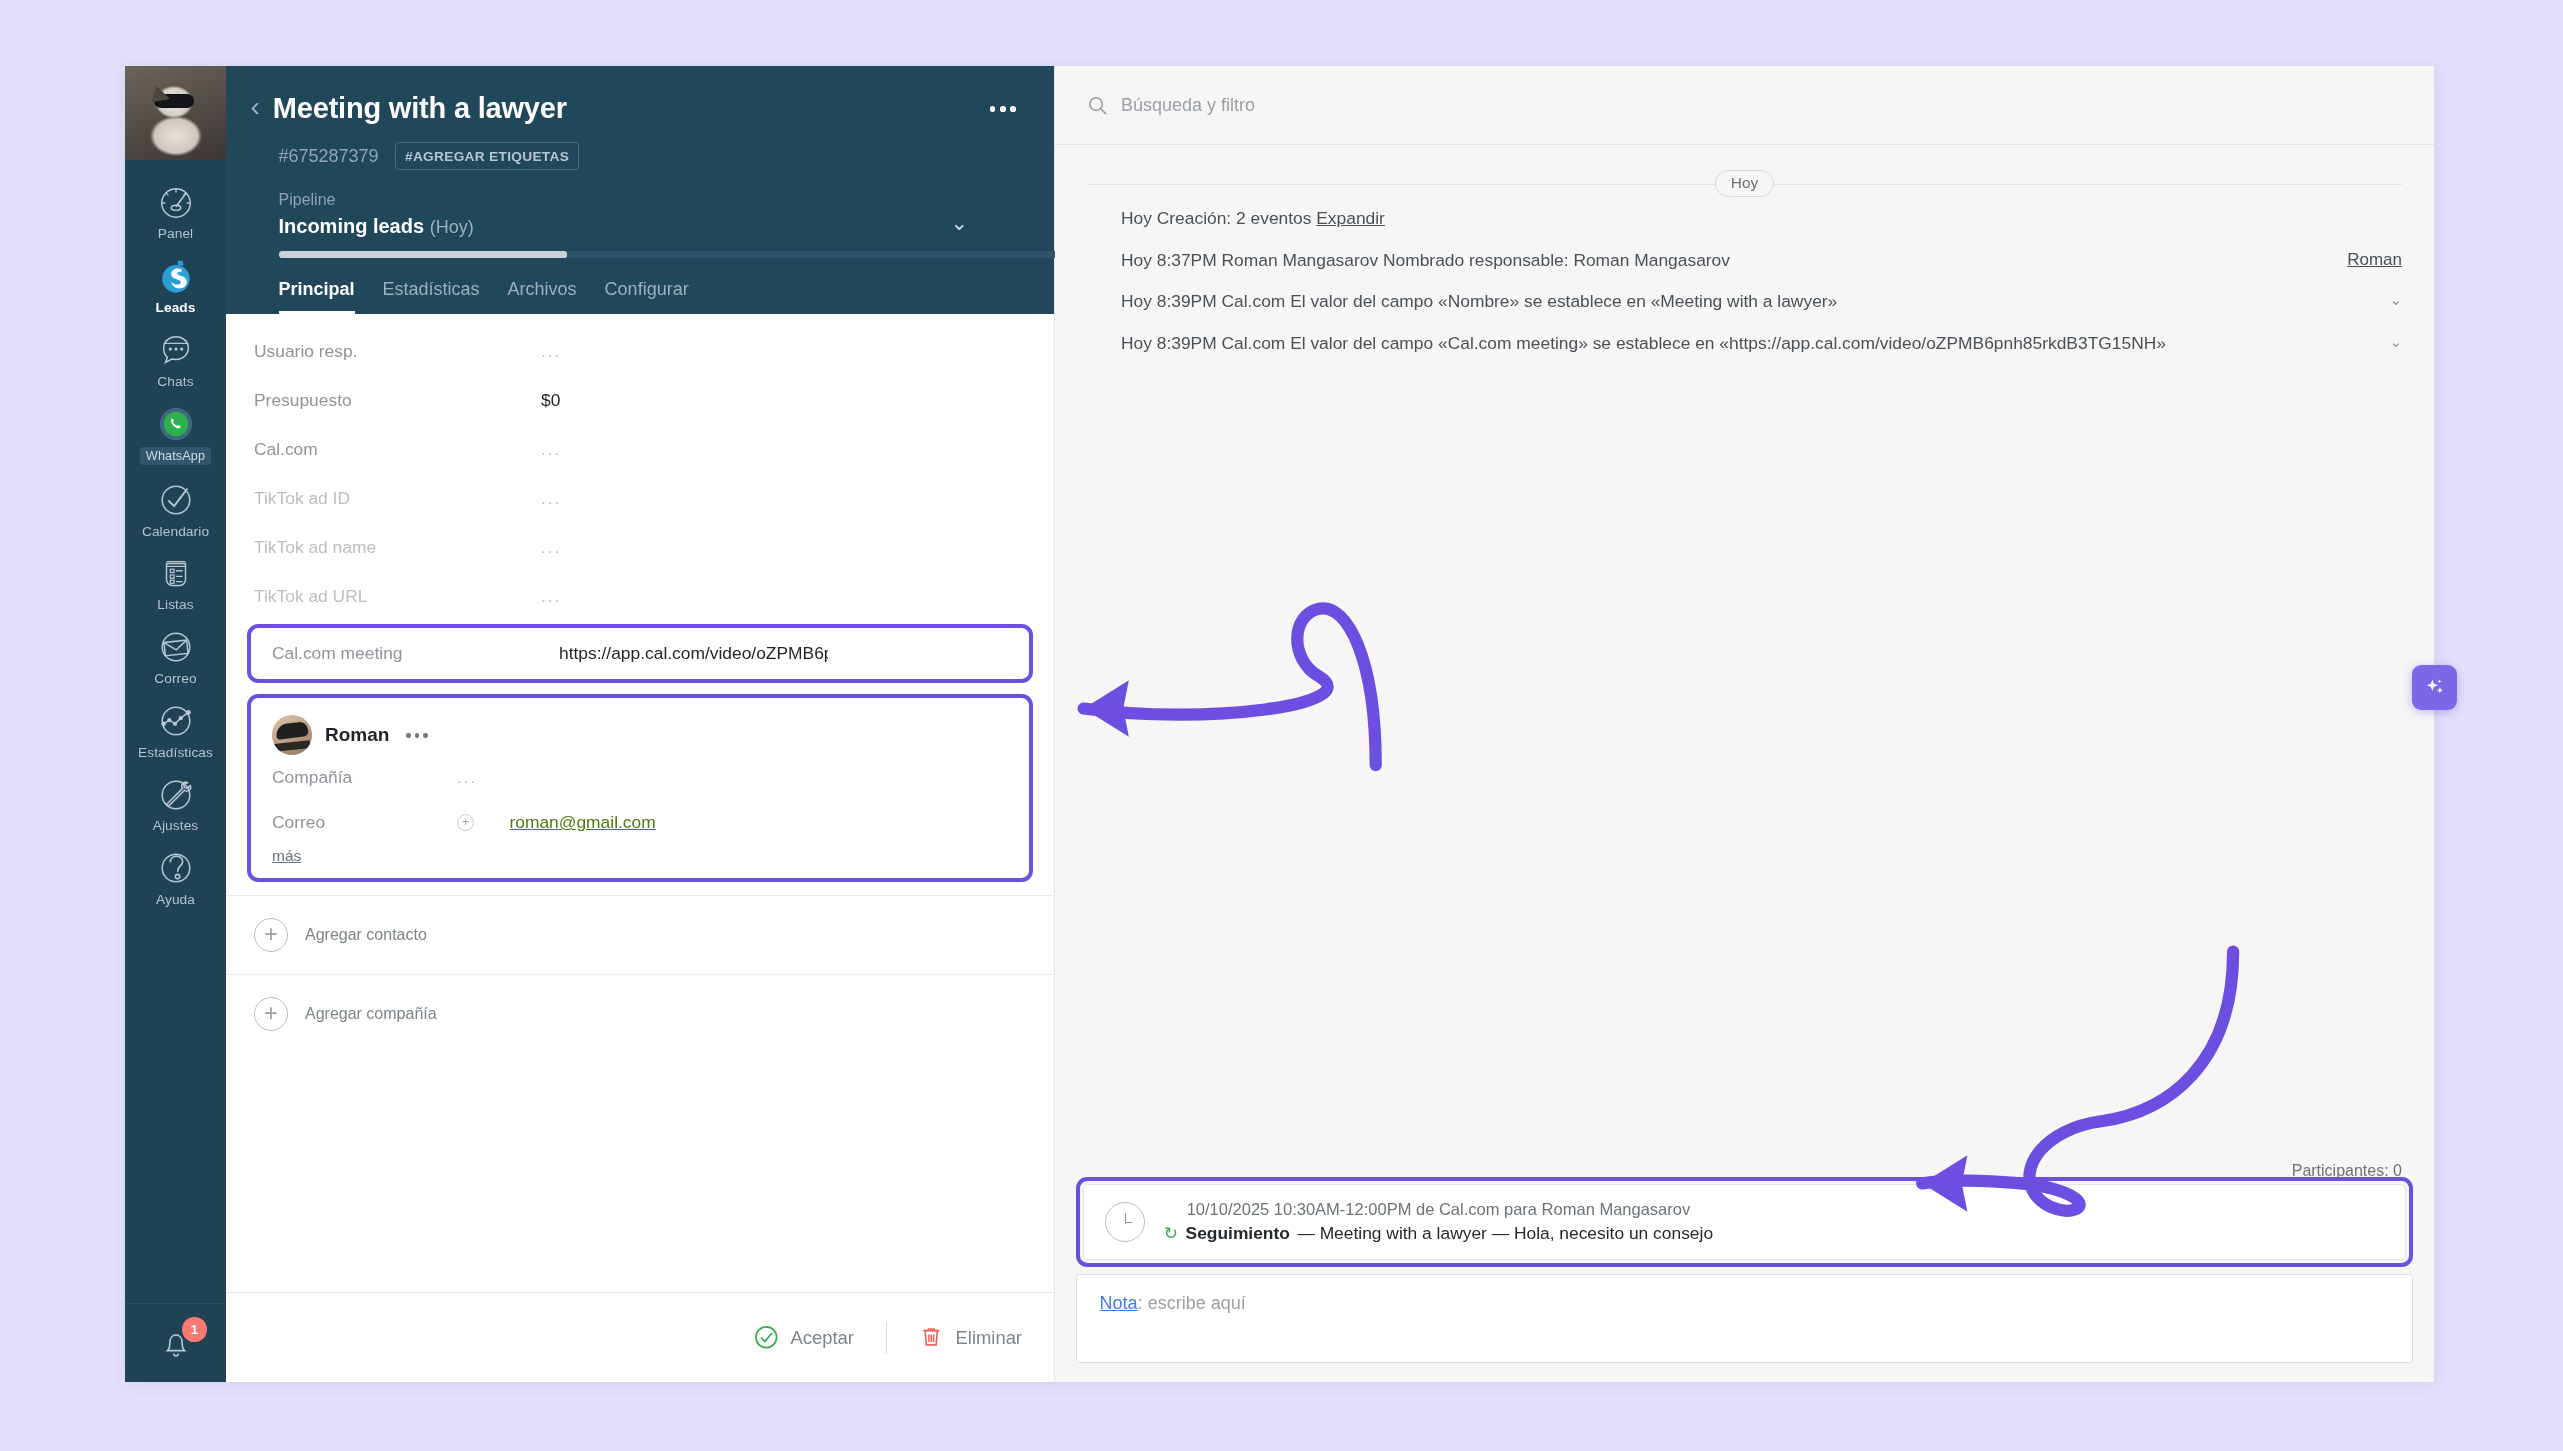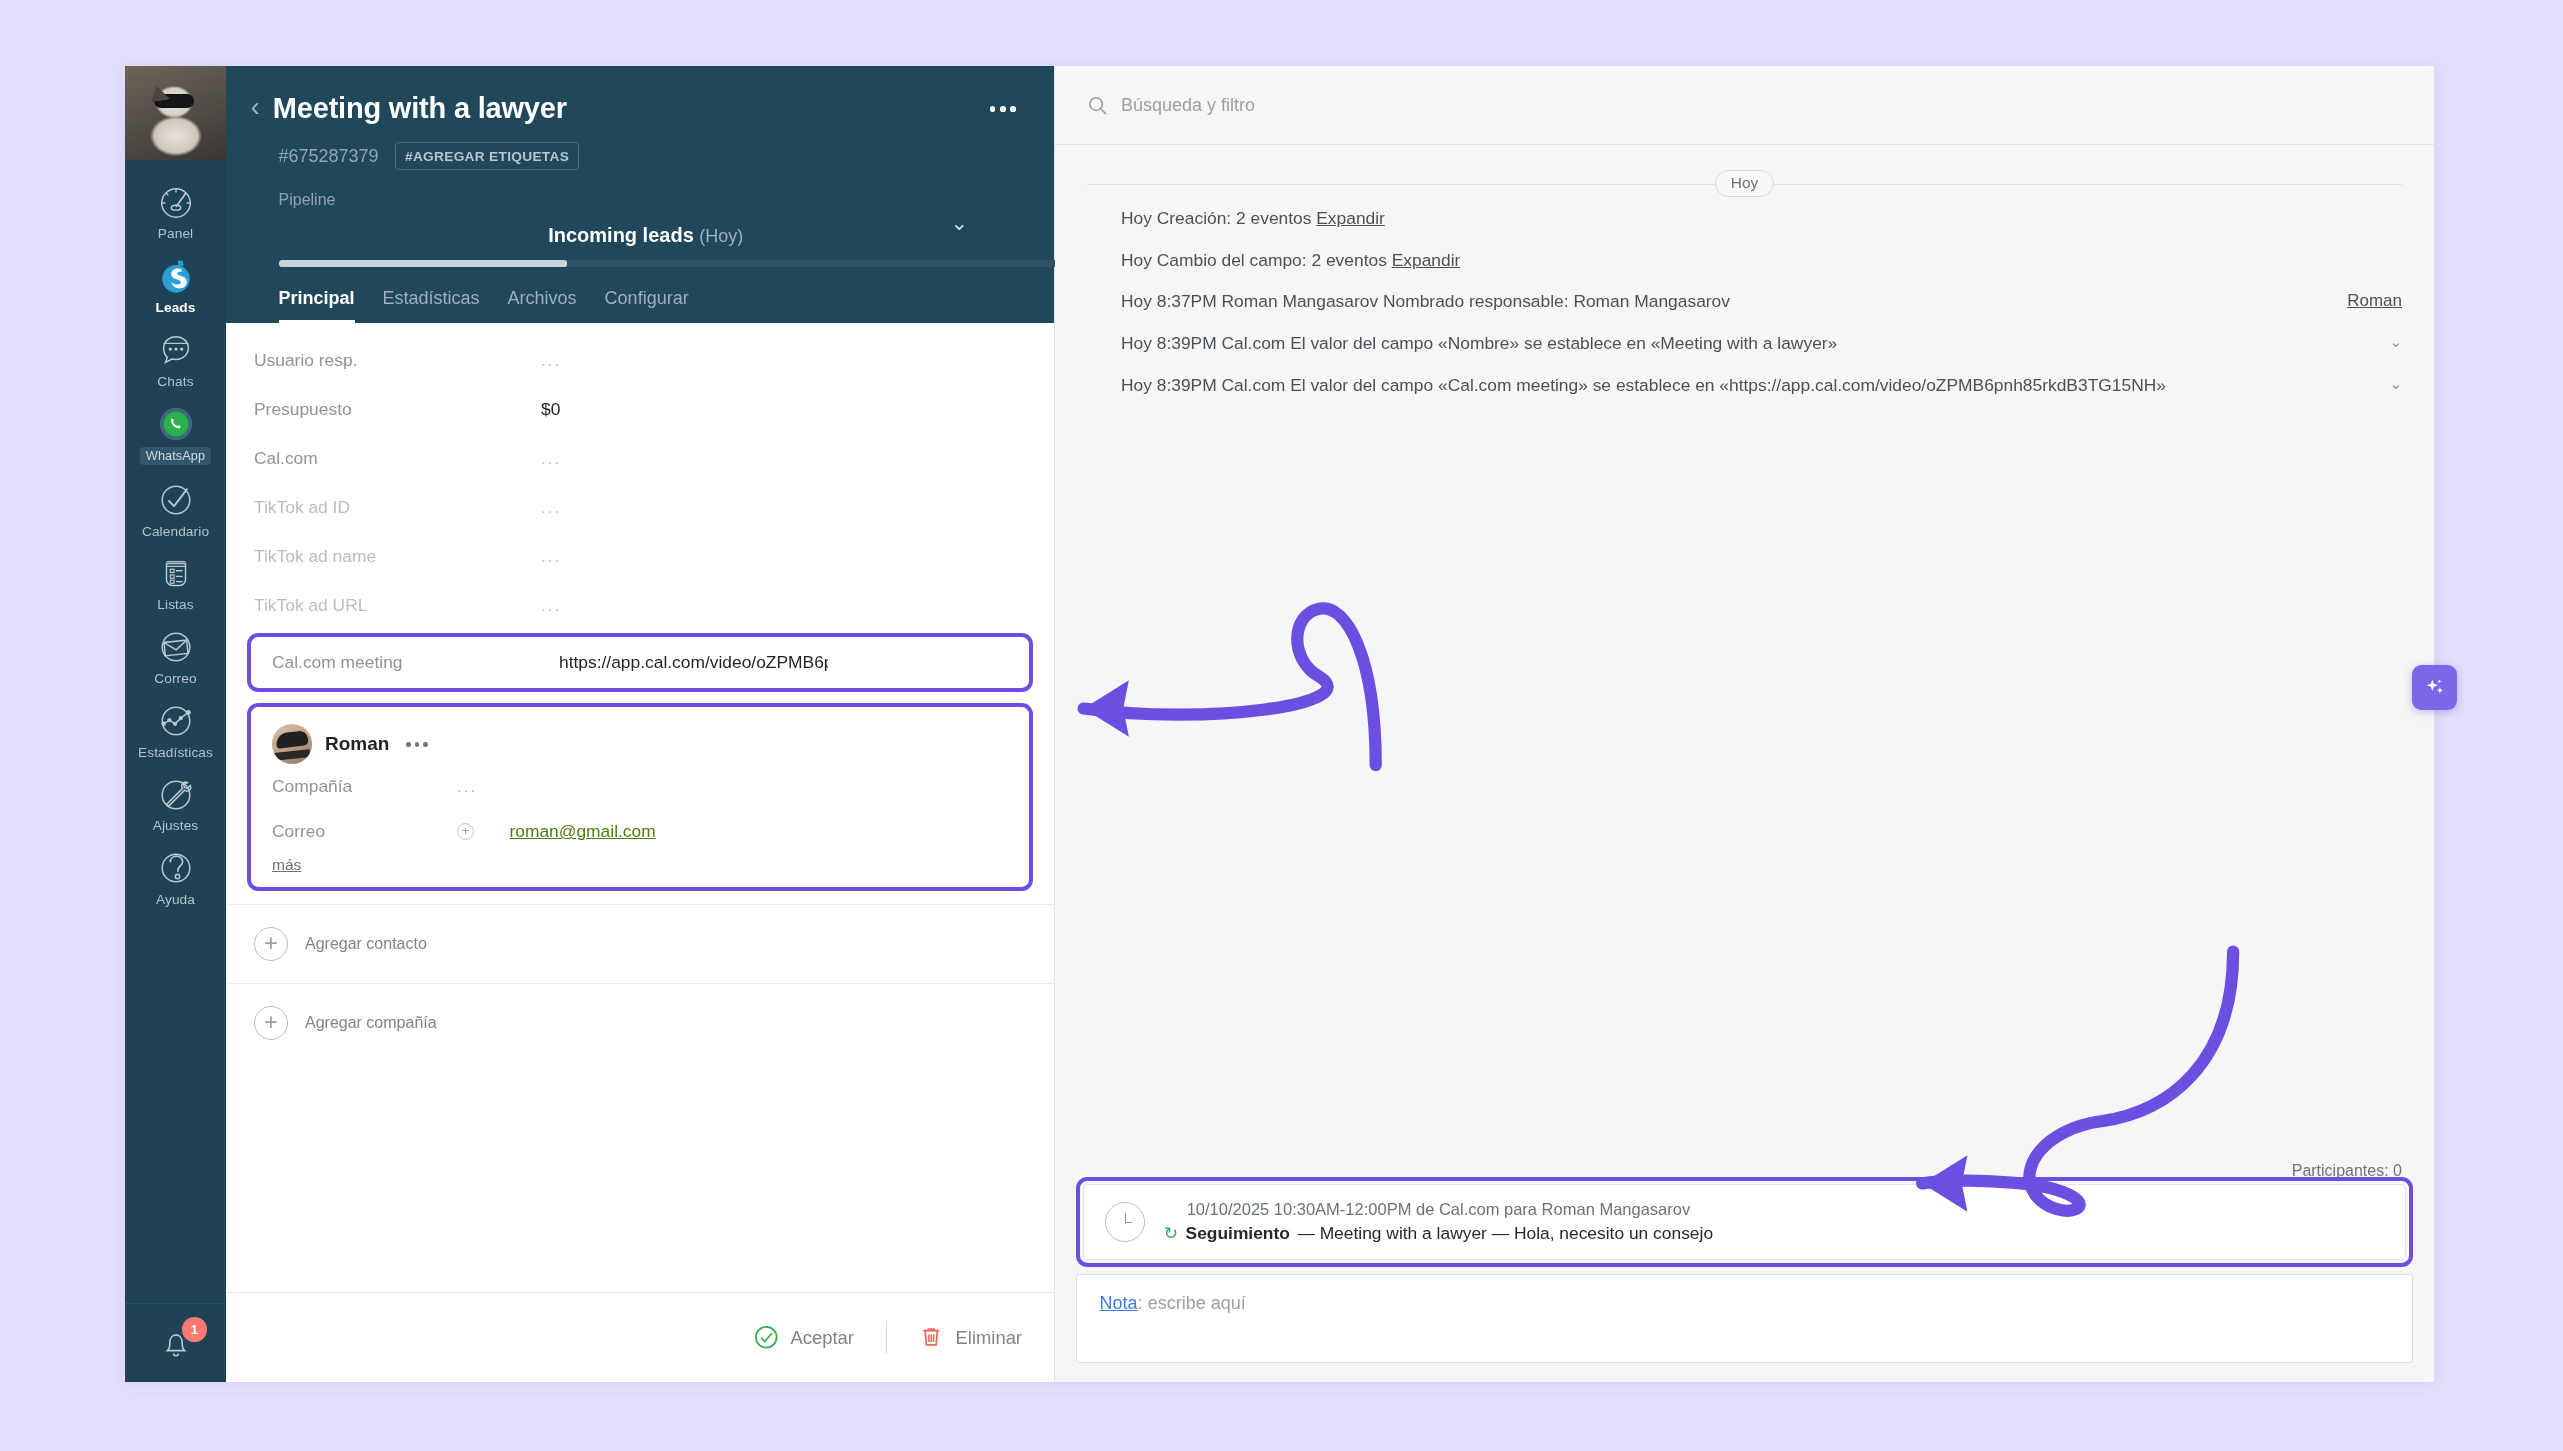--- a/index.html
+++ b/index.html
@@ -106,21 +106,21 @@
   .kebab i { width:5.7px; height:5.7px; border-radius:50%; background:#fff; display:block; }
   .id-row { display:flex; align-items:center; gap:16px; margin-top: 17px; padding-left: 28px;}
   .lead-id { font-size: 18px; color: #92a6b2; }
   .tag-btn {
     border:0.9px solid #4d6d80; border-radius:3.8px;
     color:#b6c6d0; font-size:13.7px; letter-spacing:0.3px;
     padding: 5.7px 9.4px; cursor:pointer;font-weight:bold;
   }
   .pipe-wrap { padding: 21px 0 0 28px; position:relative; }
   .pipe-label { font-size:16px; color:#8fa4b1; }
-  .pipe-name { font-size:20px; font-weight:700; margin-top: 15px; text-align: center; }
+  .pipe-name { font-size:20px; font-weight:700; margin-top: 6px; }
   .pipe-name .when { font-weight: 400; color:#9db0bb; font-size: 18px;}
   .pipe-chev {
     position:absolute; right:45px; top:41px;
     color:#cfdce4; font-size:21px; cursor:pointer;
   }
   .pipe-bar {
     margin: 13px 0 0; height: 6.6px; width: 780px;
     background:#2e5268; border-radius:2.8px; overflow:hidden;
   }
   .pipe-bar i { display:block; height:100%; width:37%; background:#c9d2d8; border-radius:2.8px;}
@@ -554,23 +554,20 @@
     <div class="feed-body">
       <div class="day-sep">
         <span class="line"></span>
         <span class="day-pill">Hoy</span>
       </div>
 
       <div class="ev">
         <span class="txt"><span>Hoy Creación: 2 eventos </span><u>Expandir</u></span>
       </div>
       <div class="ev">
-        <span class="txt"><span>Hoy Cambio del campo: 2 eventos </span><u>Expandir</u></span>
-      </div>
-      <div class="ev">
         <span class="txt">Hoy 8:37PM Roman Mangasarov Nombrado responsable: Roman Mangasarov</span>
         <span class="right-lnk">Roman</span>
       </div>
       <div class="ev">
         <span class="txt">Hoy 8:39PM Cal.com El valor del campo «Nombre» se establece en «Meeting with a lawyer»</span>
         <span class="chev">⌄</span>
       </div>
       <div class="ev">
         <span class="txt">Hoy 8:39PM Cal.com El valor del campo «Cal.com meeting» se establece en «https://app.cal.com/video/oZPMB6pnh85rkdB3TG15NH»</span>
         <span class="chev">⌄</span>

